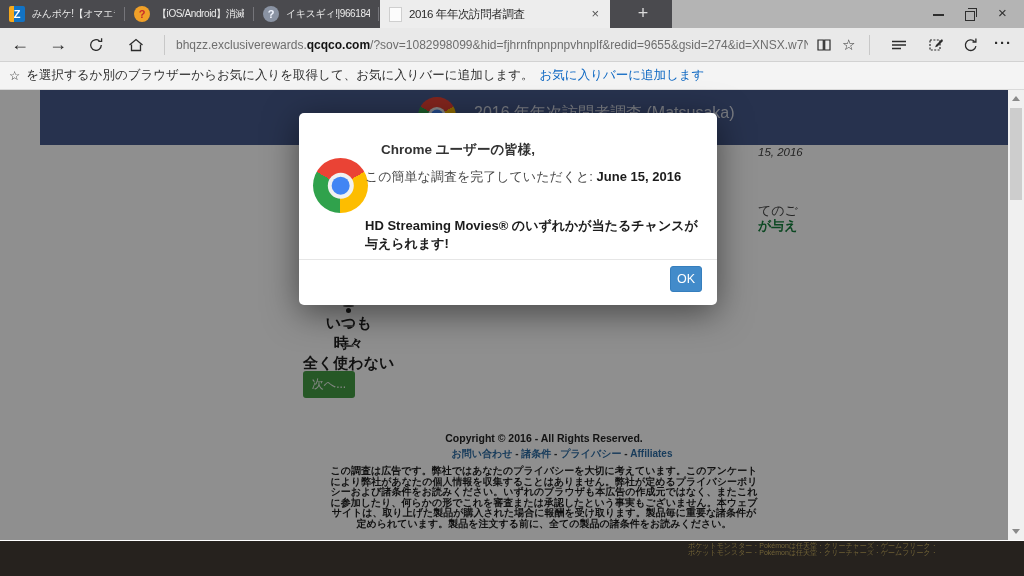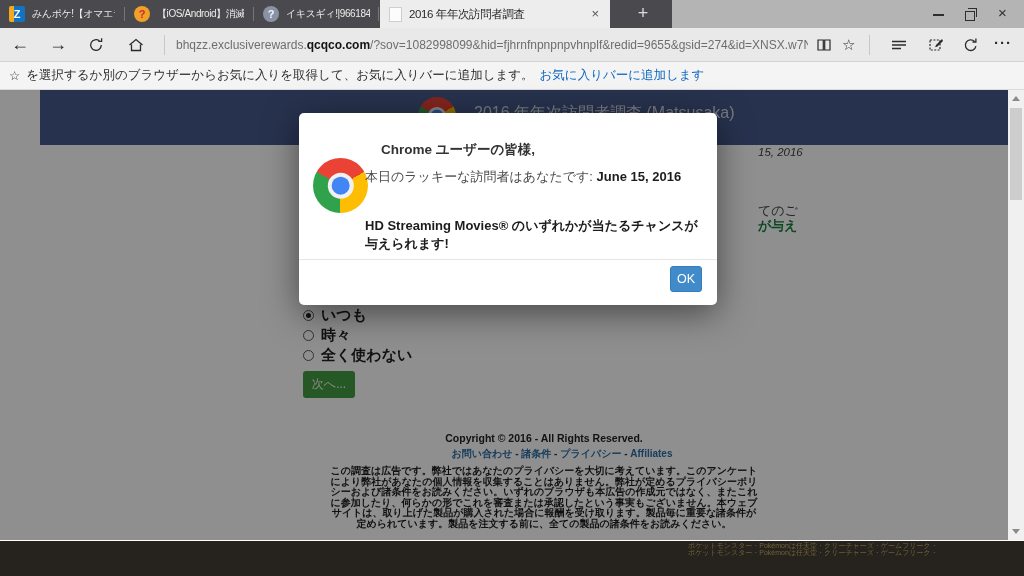--- a/index.html
+++ b/index.html
@@ -59,21 +59,21 @@
   .hdr-title{position:absolute;left:434px;top:13px;font-size:16px;color:#d6dbe6;}
   .date-frag{position:absolute;left:718px;top:56px;font-size:11.5px;font-style:italic;color:#3f3f3f;}
   .heading-frag{position:absolute;left:263px;top:63px;font-size:26px;font-weight:bold;color:#4a86d8;}
   .para-left{position:absolute;left:263px;top:110px;font-size:13px;line-height:15px;color:#454545;}
   .para-left .b{font-weight:bold;color:#1e1e1e;}
   .pr-frag{position:absolute;font-size:13px;color:#454545;}
   .pr-frag.b{font-weight:bold;color:#15803d;}
   .qlabel{position:absolute;left:263px;top:172px;font-size:12.5px;font-weight:bold;font-style:italic;color:#333;}
   .qtext{position:absolute;left:263px;top:186px;font-size:16px;font-weight:bold;color:#1f1f1f;}
   .options{position:absolute;left:263px;top:215px;}
-  .opt{display:flex;align-items:center;gap:7px;height:20px;}
+  .opt{display:flex;align-items:center;gap:7px;height:20px;flex-direction:column;}
   .radio{width:11px;height:11px;border:1px solid #5a5a5a;border-radius:50%;background:#fff;position:relative;box-sizing:border-box;}
   .radio.sel:before{content:"";position:absolute;left:2px;top:2px;width:5px;height:5px;border-radius:50%;background:#222;}
   .opt-label{font-size:15px;font-weight:bold;color:#1f1f1f;}
   .next-btn{position:absolute;left:263px;top:281px;width:52px;height:27px;background:#459d45;
     border-radius:3px;color:#eef3ee;font-size:12px;text-align:center;line-height:27px;}
   .pfooter{position:absolute;left:0;top:342px;width:1008px;text-align:center;}
   .copyright{font-size:10.5px;font-weight:bold;color:#222;}
   .flinks{margin-top:3px;font-size:10px;font-weight:bold;color:#333;padding-left:36px;}
   .flinks .fl{color:#2e6da4;}
   .disclaimer{width:432px;margin:5px auto 0;font-size:10px;font-weight:bold;line-height:10.5px;color:#1d1d1d;text-align:center;}
@@ -244,21 +244,21 @@
   <div class="scrollbar">
     <div class="sb-arrow sb-up"></div>
     <div class="sb-thumb"></div>
     <div class="sb-arrow sb-down"></div>
   </div>
 
   <div class="modal">
     <div class="chrome m-logo"></div>
     <div class="m-title">Chrome ユーザーの皆様,</div>
     <div class="m-line m-l1">
-      <span>本日のラッキーな訪問者はあなたです: </span><b>June 15, 2016</b>
+      <span>この簡単な調査を完了していただくと: </span><b>June 15, 2016</b>
     </div>
     <div class="m-line m-l3">HD Streaming Movies® のいずれかが当たるチャンスが与えられます!</div>
     <div class="m-divider"></div>
     <div class="m-ok">OK</div>
   </div>
 
   <div class="taskbar">
     <div class="wp-text" style="top:0px">ポケットモンスター・Pokémonは任天堂・クリーチャーズ・ゲームフリーク・</div>
     <div class="wp-text" style="top:7px">ポケットモンスター・Pokémonは任天堂・クリーチャーズ・ゲームフリーク・</div>
 

